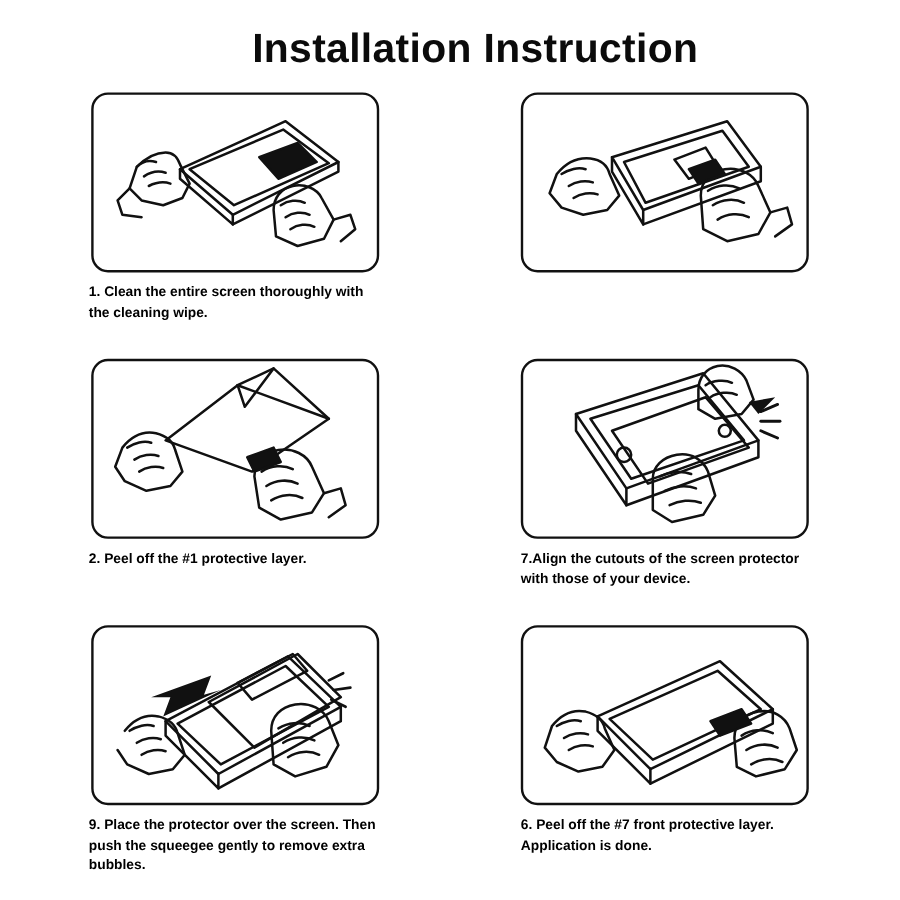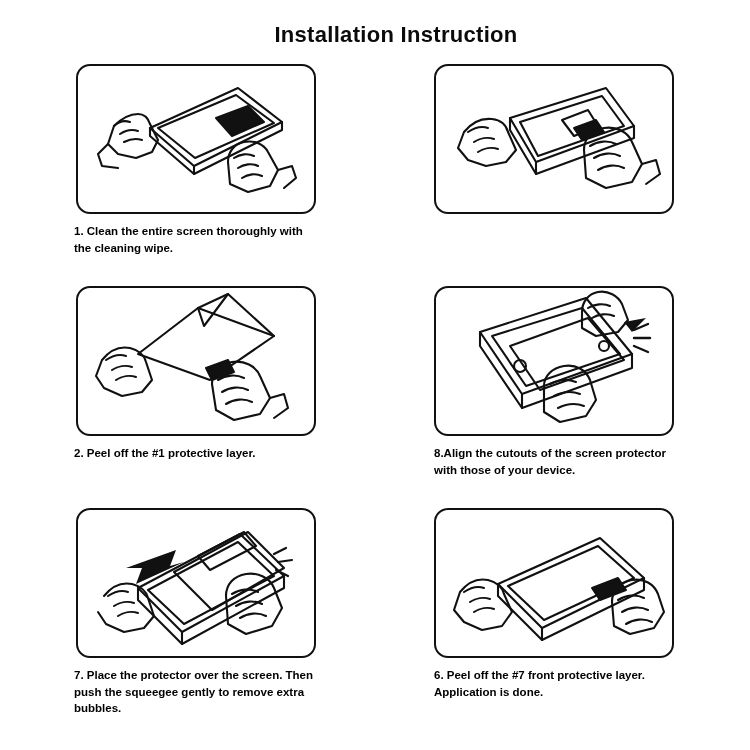--- a/index.html
+++ b/index.html
@@ -16,21 +16,21 @@
   }
   .page {
     position: relative;
     width: 750px;
     height: 750px;
     box-sizing: border-box;
     padding: 0;
   }
   .title {
     text-align: center;
-    font-size: 22px;
+    font-size: 34px;
     font-weight: bold;
     letter-spacing: 0.3px;
     margin: 22px 0 0 0;
     color: #0b0b0b;
     padding-left: 42px;
   }
   .grid {
     margin-top: 16px;
     display: grid;
     grid-template-columns: 1fr 1fr;
@@ -191,21 +191,21 @@
           </g>
 
           <g stroke="#111" stroke-width="2.4" stroke-linecap="round">
             <path d="M198,42 L212,36"></path>
             <path d="M198,50 L214,50"></path>
             <path d="M198,58 L212,64"></path>
           </g>
           <path d="M188,34 L210,30 L196,44 Z" fill="#111"></path>
         </svg>
       </div>
-      <div class="caption">8.Align the cutouts of the screen protector with those of your device.</div>
+      <div class="caption">7.Align the cutouts of the screen protector with those of your device.</div>
     </div>
 
     <div class="step left">
       <div class="panel">
         <svg width="236" height="146" viewBox="0 0 236 146">
           <g fill="none" stroke="#111" stroke-width="2.1" stroke-linejoin="round" stroke-linecap="round">
 
             <path d="M60,78 L162,24 L206,66 L104,122 Z"></path>
             <path d="M70,80 L160,32 L196,66 L106,114 Z"></path>
             <path d="M60,78 L60,90 L104,134 L104,122"></path>
@@ -228,21 +228,21 @@
 
           <path d="M48,58 L98,40 L92,56 L106,52 L58,74 L64,58 Z" fill="#111"></path>
 
           <g stroke="#111" stroke-width="2.2" stroke-linecap="round">
             <path d="M196,44 L208,38"></path>
             <path d="M200,52 L214,50"></path>
             <path d="M198,60 L210,66"></path>
           </g>
         </svg>
       </div>
-      <div class="caption">7. Place the protector over the screen. Then push the squeegee gently to remove extra bubbles.</div>
+      <div class="caption">9. Place the protector over the screen. Then push the squeegee gently to remove extra bubbles.</div>
     </div>
 
     <div class="step right">
       <div class="panel">
         <svg width="236" height="146" viewBox="0 0 236 146">
           <g fill="none" stroke="#111" stroke-width="2.1" stroke-linejoin="round" stroke-linecap="round">
 
             <path d="M62,74 L164,28 L208,68 L106,118 Z"></path>
             <path d="M72,76 L162,36 L198,68 L108,110 Z"></path>
             <path d="M62,74 L62,86 L106,130 L106,118"></path>

